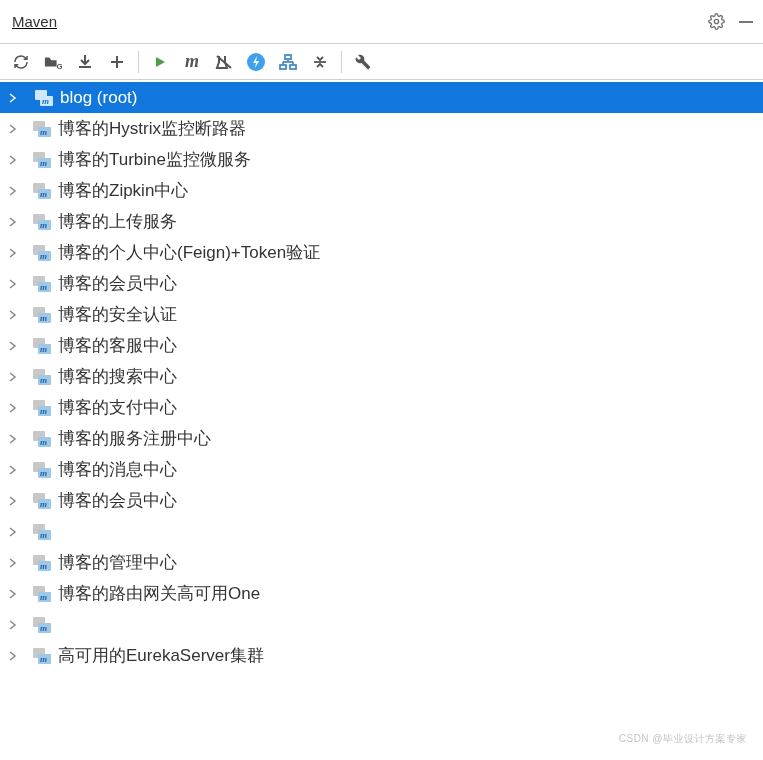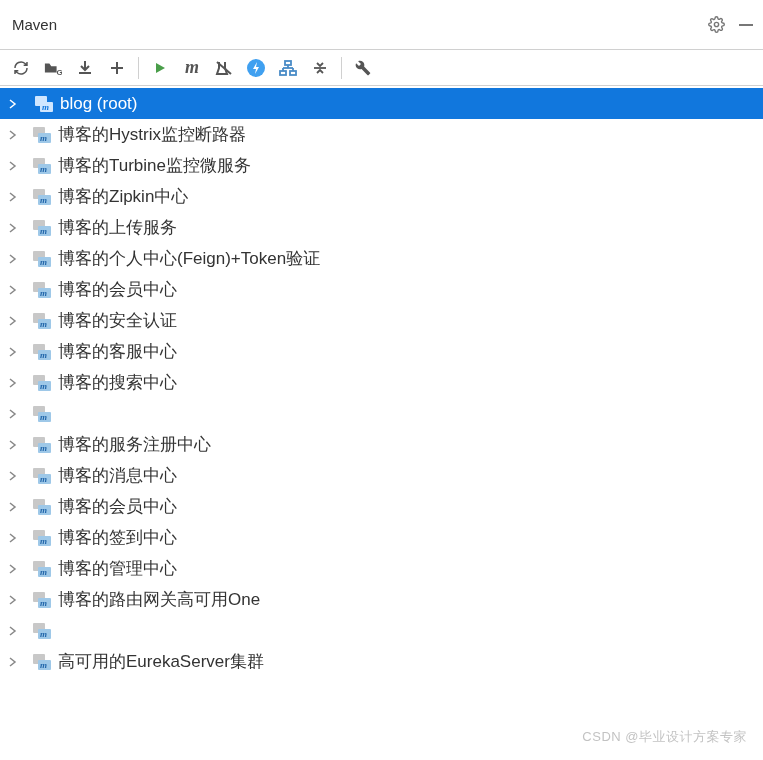--- a/index.html
+++ b/index.html
@@ -10,21 +10,22 @@
       height: 760px;
       overflow: hidden;
       position: relative;
     }
     .panel-header {
       display: flex;
       align-items: center;
       justify-content: space-between;
       padding: 4px 8px;
       border-bottom: 1px solid #d0d0d0;
-      height: 50px;
+      height: 44px;
+      text-decoration: underline;
     }
     .panel-title {
       font-size: 15px;
       color: #333;
       padding-left: 4px;
     }
     .header-actions {
       display: flex;
       gap: 12px;
       align-items: center;
@@ -97,21 +98,21 @@
       margin-right: 6px;
       flex-shrink: 0;
     }
     .tree-label {
       white-space: nowrap;
     }
     .watermark {
       position: absolute;
       bottom: 14px;
       right: 16px;
-      font-size: 13px;
+      font-size: 10px;
       color: rgba(120,120,120,0.45);
       letter-spacing: 0.5px;
     }
     .icon-m {
       font-style: italic;
       font-weight: bold;
       font-family: "Times New Roman", serif;
       font-size: 18px;
       color: #555;
     }
@@ -365,20 +366,21 @@
         <svg width="8" height="10" viewBox="0 0 8 10">
           <path d="M1 1 L6 5 L1 9" fill="none" stroke="currentColor" stroke-width="1.5"></path>
         </svg>
       </span>
       <span style="width: 8px; display: inline-block;"></span>
       <span class="maven-icon"><svg width="20" height="18" viewBox="0 0 20 18">
           <rect x="1" y="1" width="12" height="10" fill="#c8c8c8" rx="1"></rect>
           <rect x="6" y="7" width="13" height="10" fill="#9ec8e8" rx="1"></rect>
           <text x="8" y="15" font-size="9" font-style="italic" font-family="serif" fill="#2266aa" font-weight="bold">m</text>
         </svg></span>
+      <span class="tree-label">博客的支付中心</span>
     </div>
     <div class="tree-item">
       <span class="expand-arrow">
         <svg width="8" height="10" viewBox="0 0 8 10">
           <path d="M1 1 L6 5 L1 9" fill="none" stroke="currentColor" stroke-width="1.5"></path>
         </svg>
       </span>
       <span style="width: 8px; display: inline-block;"></span>
       <span class="maven-icon"><svg width="20" height="18" viewBox="0 0 20 18">
           <rect x="1" y="1" width="12" height="10" fill="#c8c8c8" rx="1"></rect>
@@ -420,21 +422,20 @@
         <svg width="8" height="10" viewBox="0 0 8 10">
           <path d="M1 1 L6 5 L1 9" fill="none" stroke="currentColor" stroke-width="1.5"></path>
         </svg>
       </span>
       <span style="width: 8px; display: inline-block;"></span>
       <span class="maven-icon"><svg width="20" height="18" viewBox="0 0 20 18">
           <rect x="1" y="1" width="12" height="10" fill="#c8c8c8" rx="1"></rect>
           <rect x="6" y="7" width="13" height="10" fill="#9ec8e8" rx="1"></rect>
           <text x="8" y="15" font-size="9" font-style="italic" font-family="serif" fill="#2266aa" font-weight="bold">m</text>
         </svg></span>
-      <span class="tree-label">博客的签到中心</span>
     </div>
     <div class="tree-item">
       <span class="expand-arrow">
         <svg width="8" height="10" viewBox="0 0 8 10">
           <path d="M1 1 L6 5 L1 9" fill="none" stroke="currentColor" stroke-width="1.5"></path>
         </svg>
       </span>
       <span style="width: 8px; display: inline-block;"></span>
       <span class="maven-icon"><svg width="20" height="18" viewBox="0 0 20 18">
           <rect x="1" y="1" width="12" height="10" fill="#c8c8c8" rx="1"></rect>

